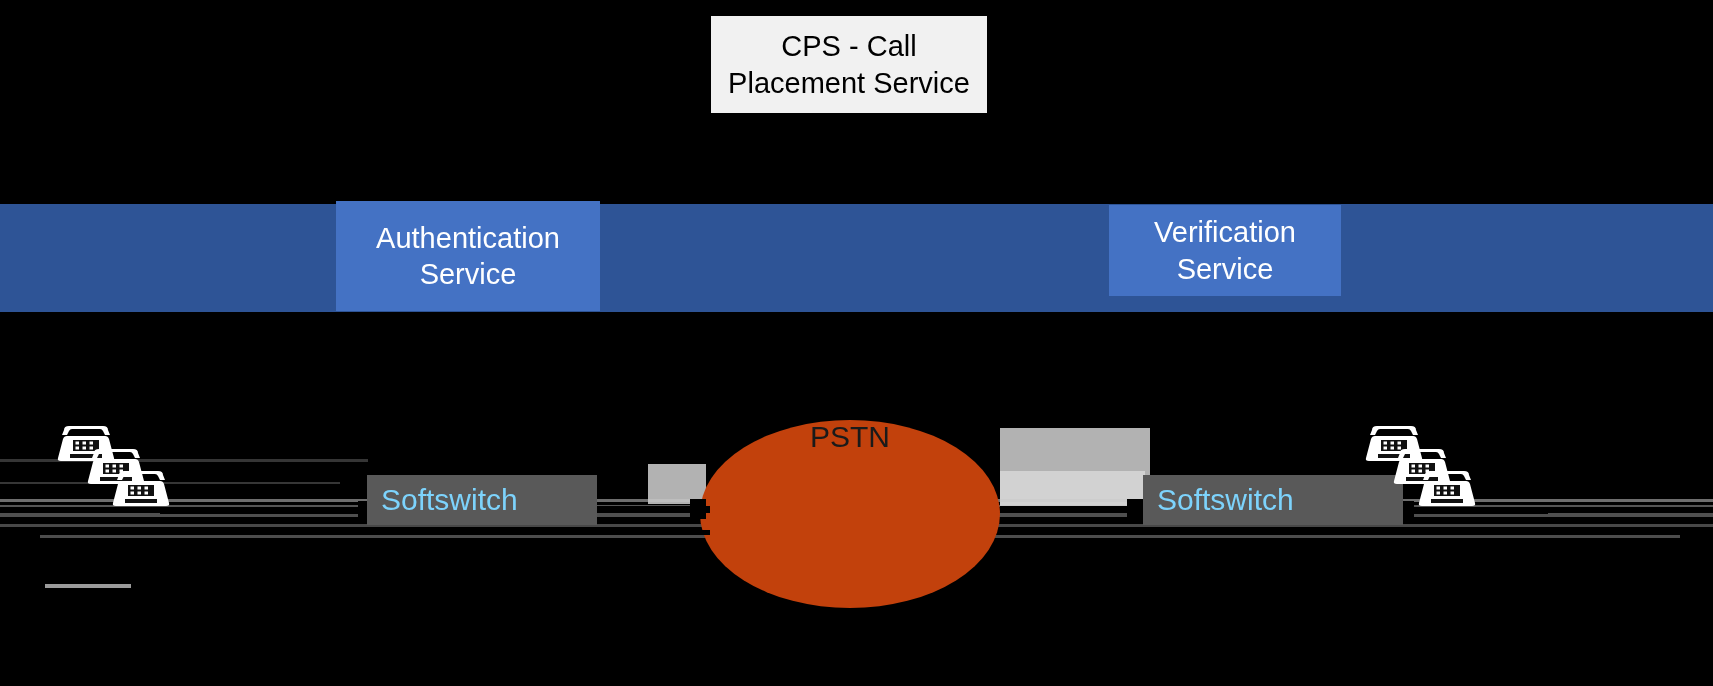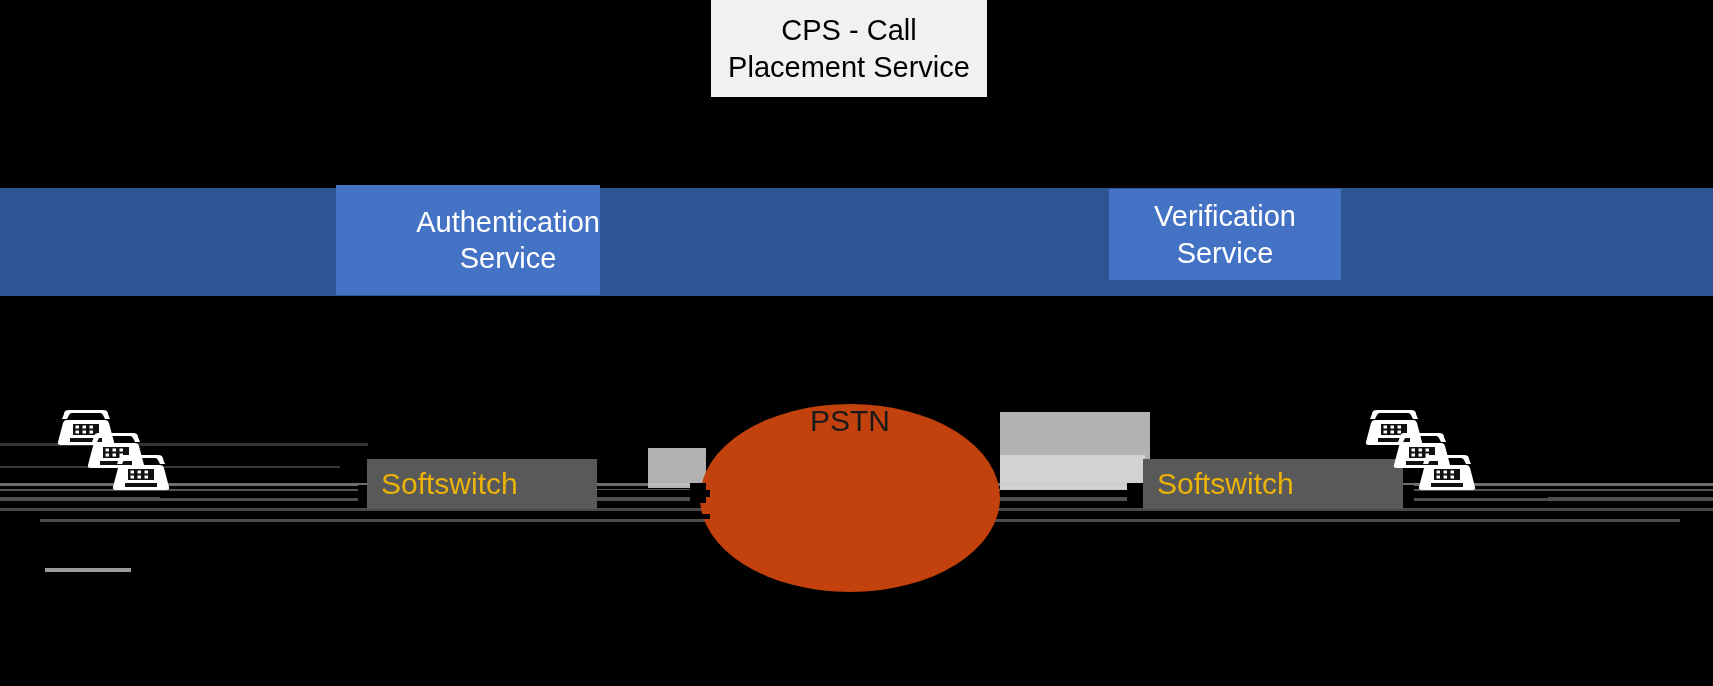--- a/index.html
+++ b/index.html
@@ -3,21 +3,21 @@
 <meta charset="utf-8">
 <style>
   html,body{margin:0;padding:0;background:#000;}
   #stage{
     position:relative;
     width:1713px;height:686px;
     background:#000000;
     overflow:hidden;
     font-family:"Liberation Sans", sans-serif;
   }
-  .abs{position:absolute;}
+  .abs{position:absolute;margin-top:16px;}
 
   
   #cps-box{
     left:711px; top:0px; width:276px; height:97px;
     background:#f1f1f1;
     color:#000000;
     display:flex;align-items:center;justify-content:center;
     text-align:center;
     font-size:29px;
     line-height:1.25;
@@ -31,21 +31,21 @@
   }
   .service-box{
     color:#ffffff;
     display:flex;align-items:center;justify-content:center;
     text-align:center;
     font-size:29px;
     line-height:1.25;
     white-space:pre-line;
     background:#4472c4;
   }
-  #auth-service{ left:336px; top:185px; width:264px; height:110px;justify-content:flex-end; }
+  #auth-service{ left:336px; top:185px; width:264px; height:110px; }
   #verify-service{ left:1109px; top:189px; width:232px; height:91px; }
 
   
   #pstn-ellipse{
     left:700px; top:404px; width:300px; height:188px;
     background:#c2410c;
     border-radius:50%;
     display:flex;align-items:flex-start;justify-content:center;
     color:#1a1a1a;
     font-size:30px;
@@ -58,21 +58,21 @@
   #wash-strip-a{left:0px;top:483px;width:1713px;height:3px;background:#c9c9c9;opacity:.55;}
   #wash-strip-b{left:0px;top:489px;width:1713px;height:2px;background:#bdbdbd;opacity:.45;}
   #wash-strip-c{left:0px;top:497px;width:1713px;height:4px;background:#e2e2e2;opacity:.35;}
   #wash-strip-d{left:0px;top:508px;width:1713px;height:3px;background:#ededed;opacity:.30;}
   #wash-strip-e{left:40px;top:519px;width:1640px;height:3px;background:#dddddd;opacity:.35;}
   #wash-strip-f{left:0px;top:466px;width:340px;height:2px;background:#888888;opacity:.4;}
   #wash-strip-g{left:0px;top:443px;width:368px;height:3px;background:#6a6a6a;opacity:.5;}
 
   
   .switch-box{
-    background:#595959;color:#eab308;
+    background:#595959;color:#7dd3fc;
     display:flex;align-items:center;
     font-size:30px;
     padding-left:14px;
     box-sizing:border-box;
   }
   #softswitch-left{ left:367px; top:459px; width:230px; height:50px; }
   #softswitch-right{ left:1143px; top:459px; width:260px; height:50px; }
 
   
   .line{background:#000000;height:7px;}

